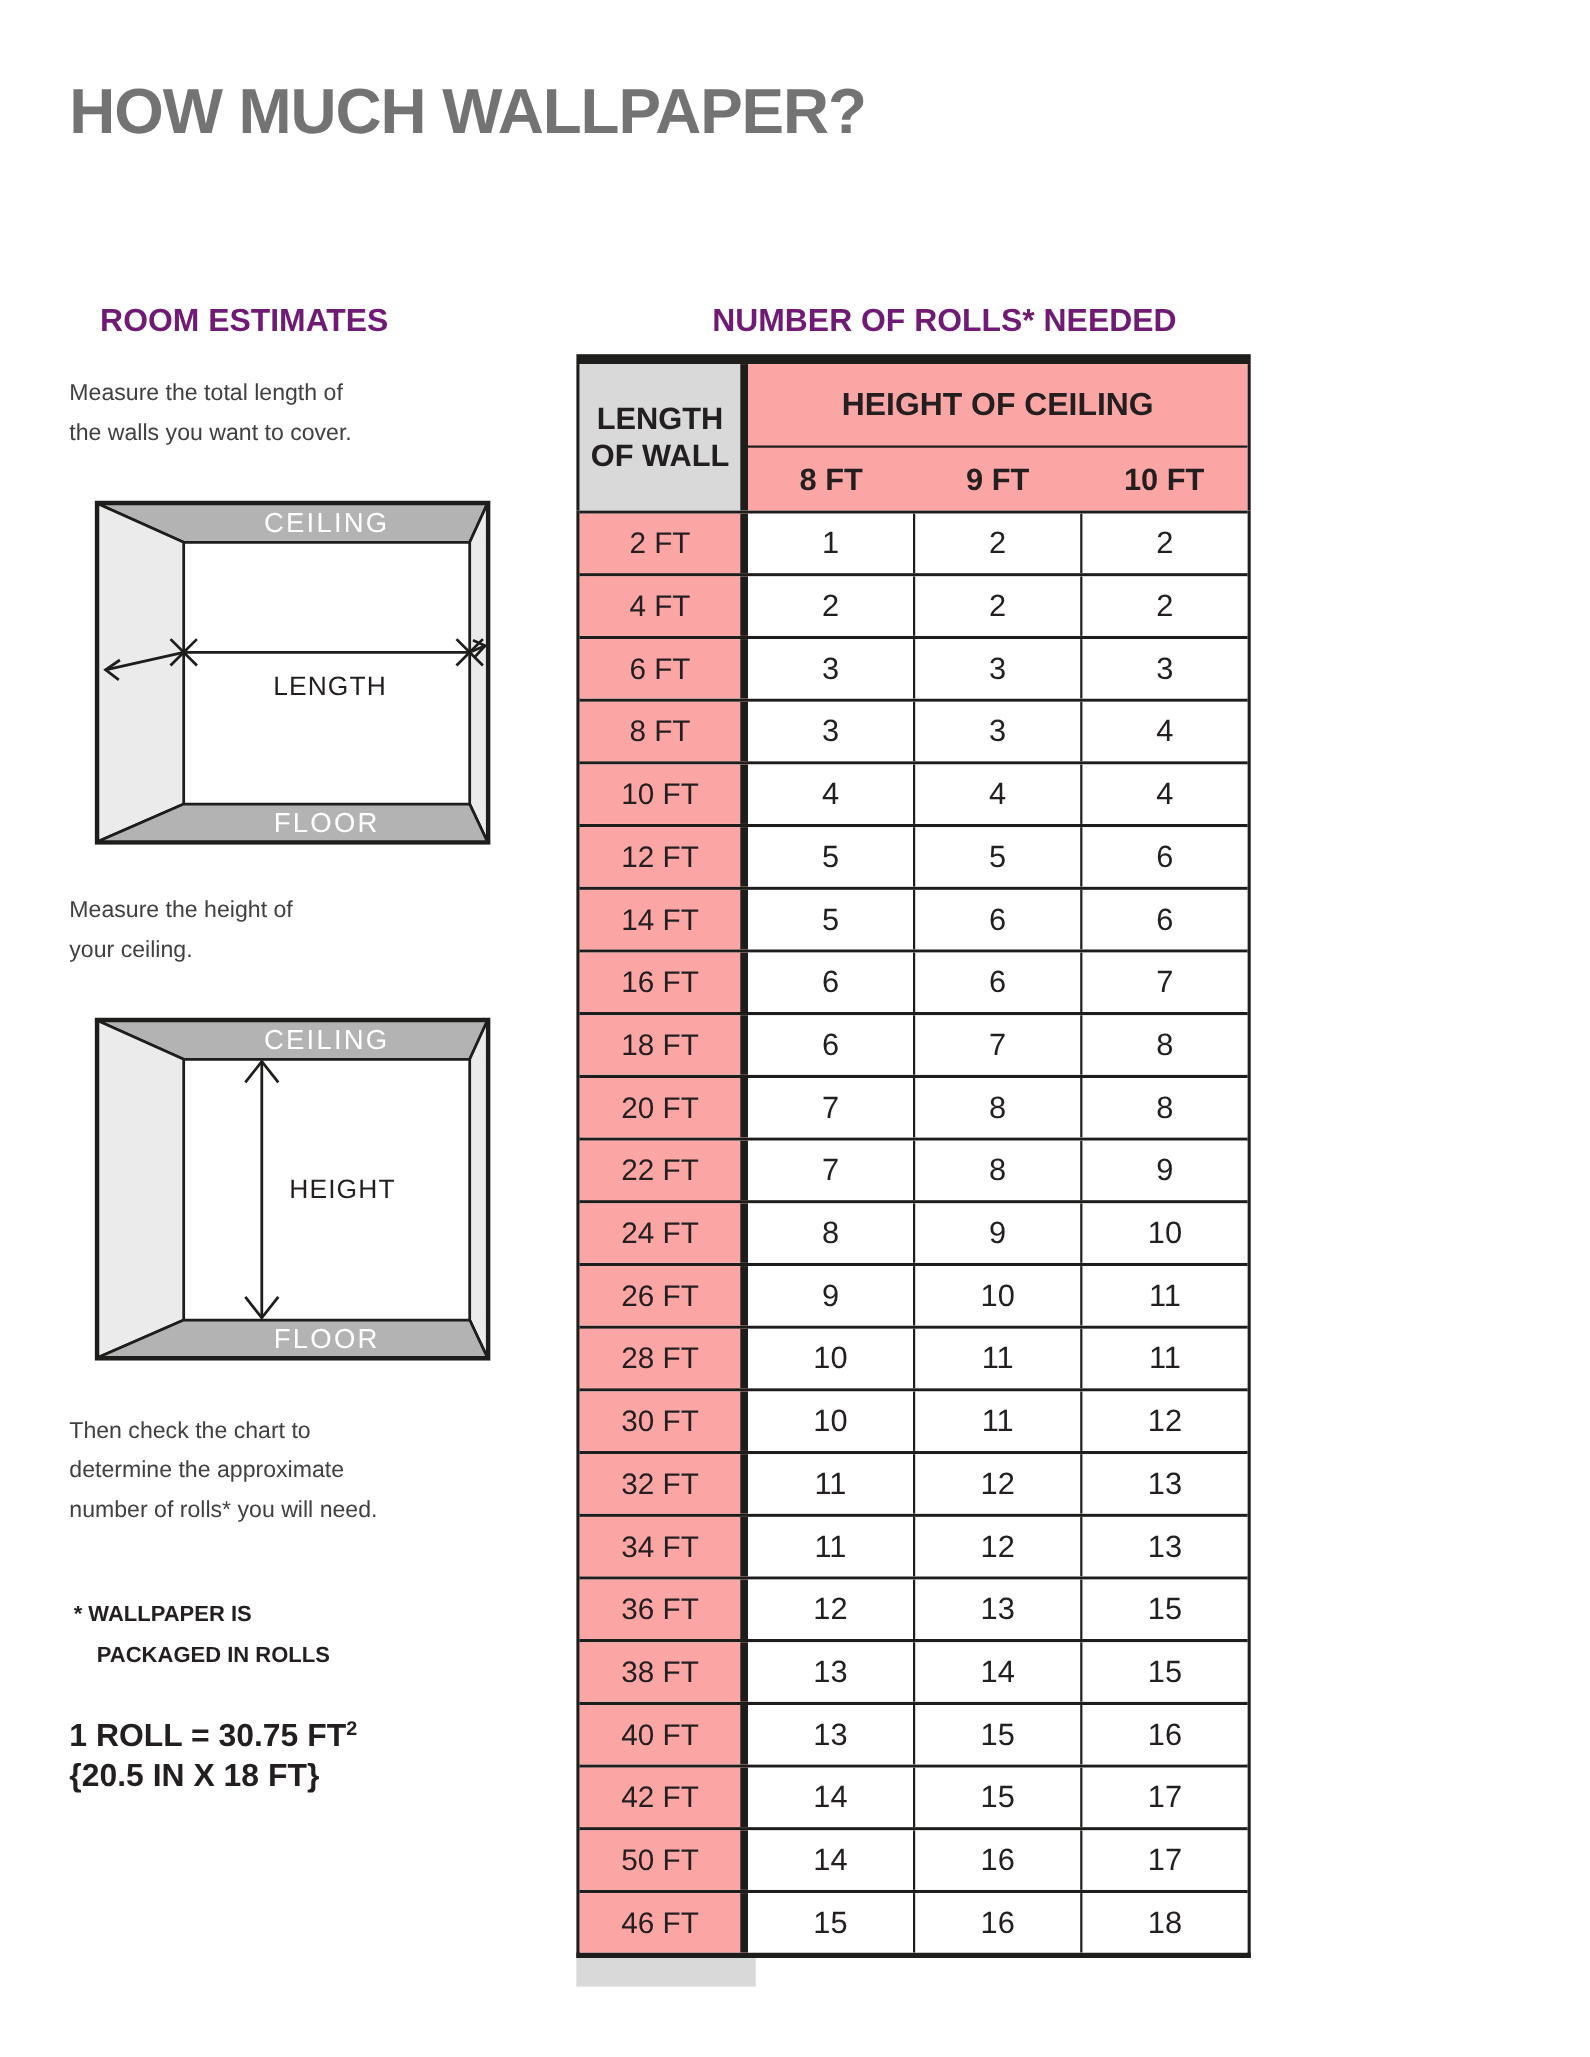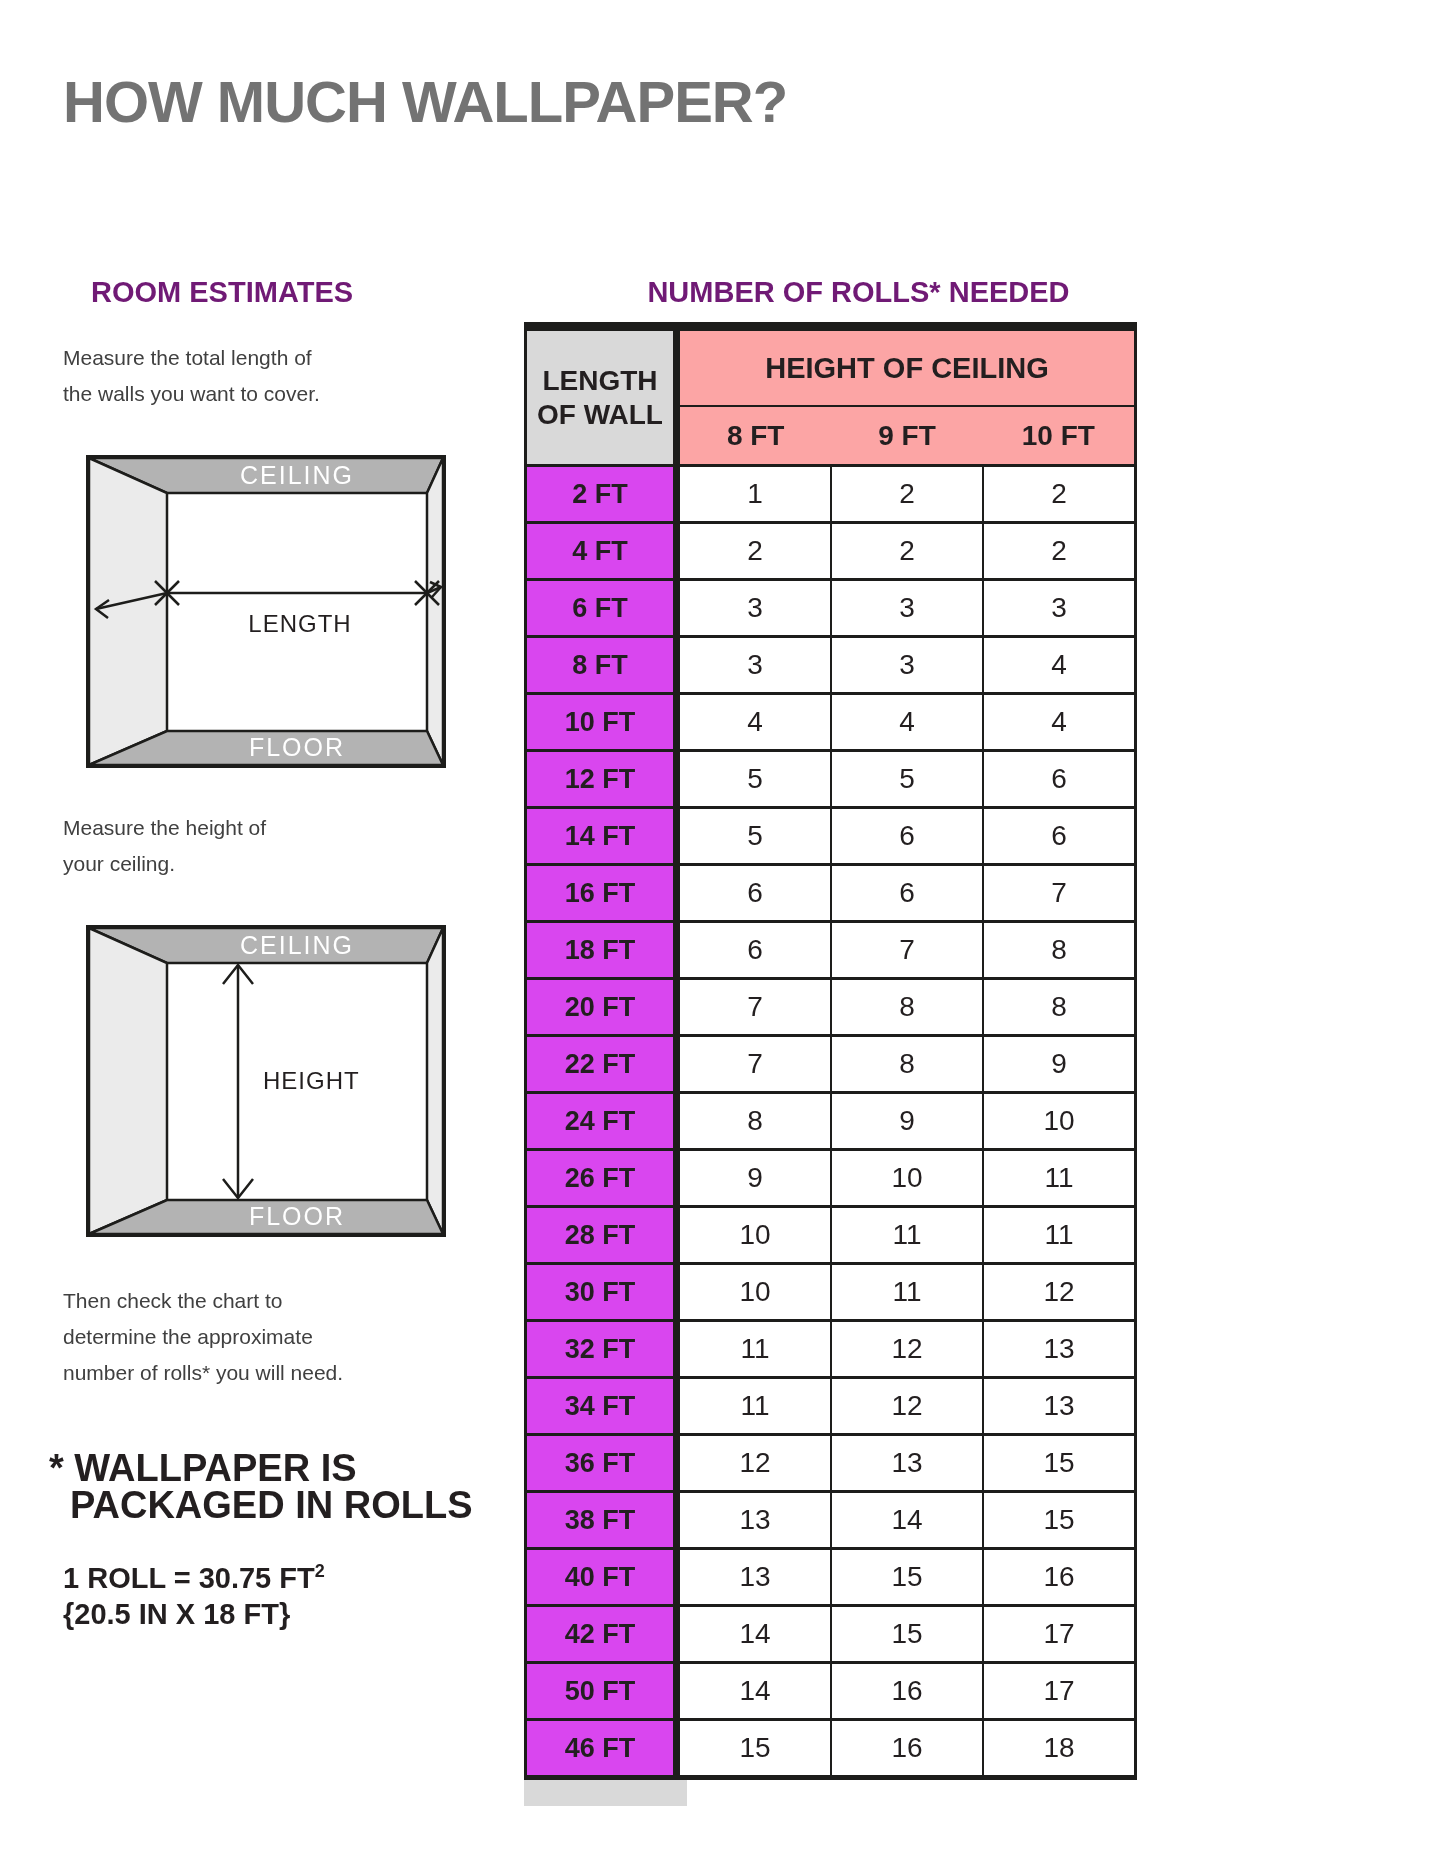--- a/index.html
+++ b/index.html
@@ -24,21 +24,21 @@
 
   .para {
     left:63px; font-size:21px; line-height:36px; white-space:pre-line;
     color:#404040; width:430px;
   }
   .para1 { top:340px; }
   .para2 { top:810px; }
   .para3 { top:1283px; }
 
   .footnote {
-    left:49px; top:1450px; font-size:38px; font-weight:800; line-height:37px;
+    left:67px; top:1450px; font-size:20px; font-weight:800; line-height:37px;
   }
   .footnote .indent { padding-left:21px; }
 
   .rollspec {
     left:63px; top:1553px; font-size:29px; font-weight:800; line-height:36px;
   }
   .rollspec sup { font-size:18px; vertical-align:super; }
 
   .diagram1 { left:86px; top:455px; }
   .diagram2 { left:86px; top:925px; }
@@ -62,24 +62,24 @@
   .subcols span {
     flex:1; display:flex; align-items:center; justify-content:center;
     font-weight:700; font-size:28px;
   }
   .tbody {
     border-left:3px solid #1d1d1b; border-right:3px solid #1d1d1b;
     border-bottom:5px solid #1d1d1b;
   }
   .trow { display:flex; height:57px; border-top:3px solid #1d1d1b; }
   .tlabel {
-    width:153px; min-width:153px; background:#d946ef;
+    width:153px; min-width:153px; background:#fca5a5;
     border-right:7px solid #1d1d1b;
     display:flex; align-items:center; justify-content:center;
-    font-weight:700; font-size:27px;
+    font-weight:400; font-size:27px;
   }
   .tcell {
     flex:1; display:flex; align-items:center; justify-content:center;
     font-size:28px; border-left:2px solid #1d1d1b; background:#ffffff;
   }
   .tcell.first { border-left:none; }
   .graystub { width:163px; height:26px; background:#d9d9d9; }
 
   svg text { font-family:"Liberation Sans","DejaVu Sans",sans-serif; }
 </style>

